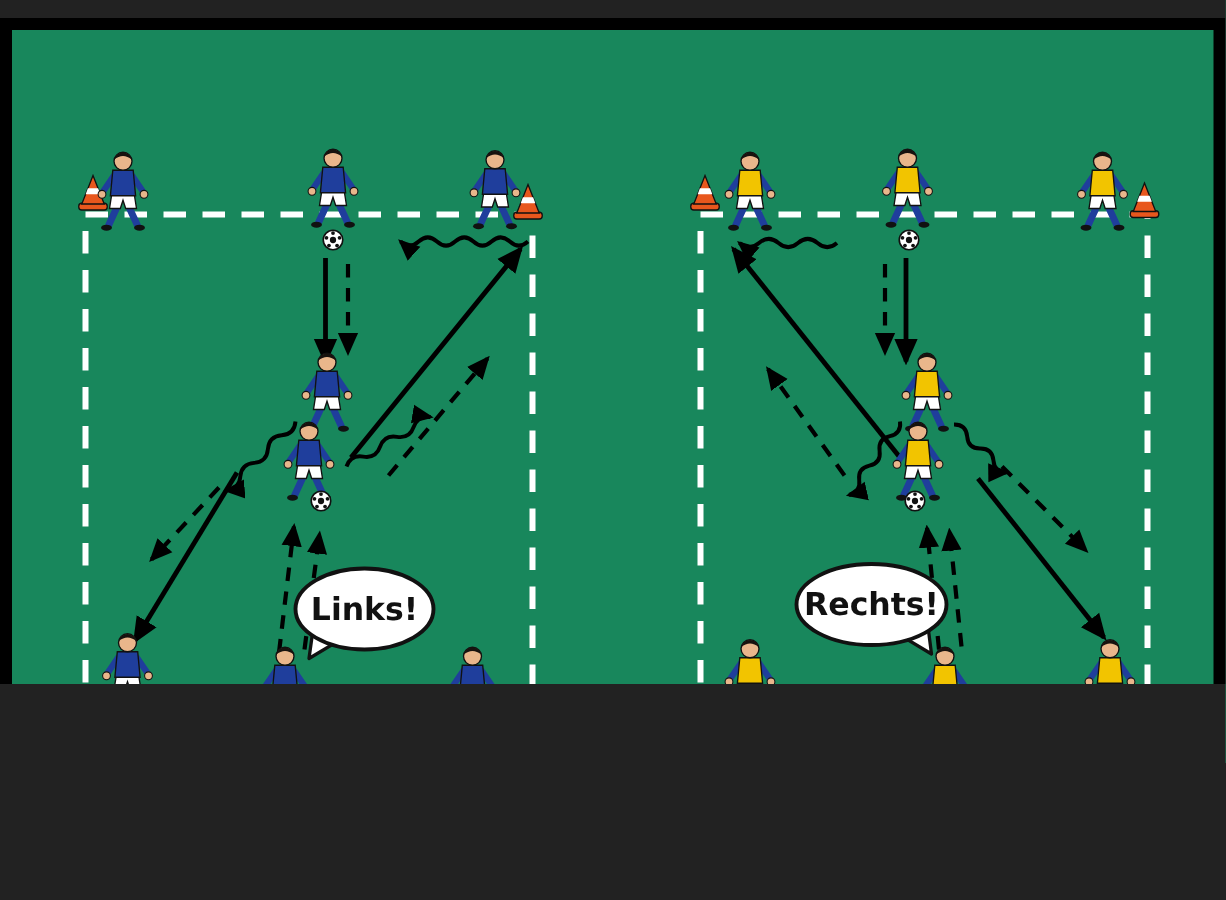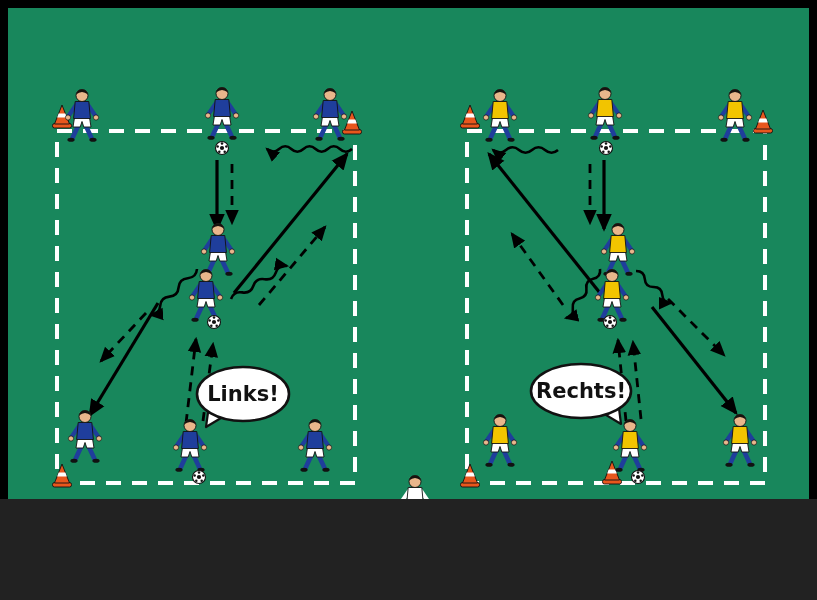--- a/index.html
+++ b/index.html
@@ -1,16 +1,16 @@
 <!DOCTYPE html>
 <html><head>
 <meta charset="utf-8">
 <style>
   html,body{margin:0;padding:0;background:#222;}
-  .stage{width:817px;height:499px;margin:0 auto;position:relative;}
+  .stage{width:817px;height:432px;margin:12px auto;position:relative;}
   svg{display:block;}
   text{user-select:none;}
 </style>
 </head>
 <body>
 
 <div class="stage">
   <svg id="scene" width="817" height="600" viewBox="0 0 817 600">
     <defs>
       <marker id="ah" viewBox="0 0 10 10" refX="8.5" refY="5" markerWidth="5.5" markerHeight="5.5" orient="auto">

